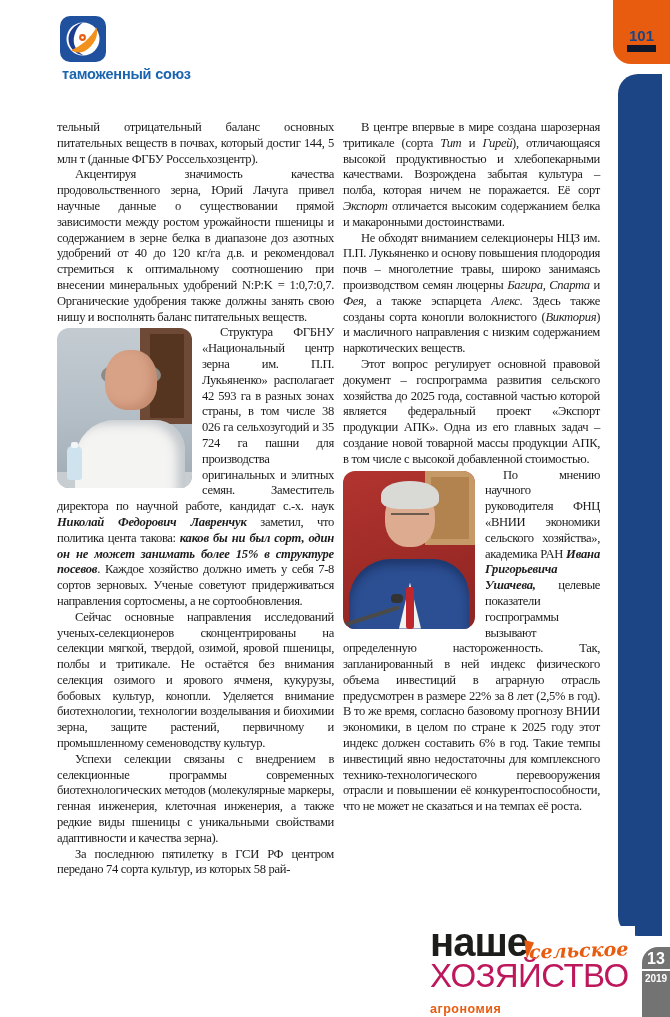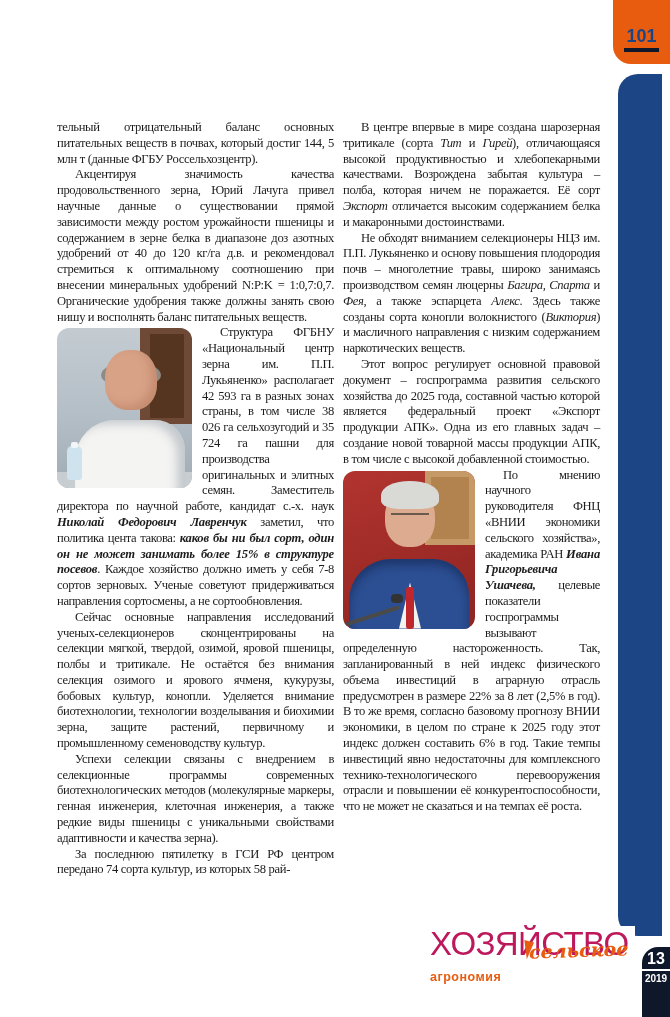--- a/index.html
+++ b/index.html
@@ -8,25 +8,25 @@
 
   
   .brand{position:absolute;left:60px;top:16px;width:160px;}
   .brand svg{display:block;}
   .brand-label{margin-top:4px;margin-left:2px;color:#1a64b0;font-weight:bold;
                font-size:14.5px;letter-spacing:-0.2px;}
 
   
   .tab-top{position:absolute;right:0;top:0;width:57px;height:64px;background:#e85c10;
            border-bottom-left-radius:18px;display:flex;align-items:flex-end;justify-content:center;}
-  .tab-top .pnum{color:#1c4586;font-weight:bold;font-size:18px;border-bottom:4px solid #0f172a;
+  .tab-top .pnum{color:#1c4586;font-weight:bold;font-size:15px;border-bottom:7px solid #0f172a;
                  padding:0 2px 1px 2px;margin-bottom:12px;}
   .side-band{position:absolute;right:8px;top:74px;width:44px;height:862px;background:#1c4586;
              border-top-left-radius:20px;border-bottom-left-radius:20px;}
-  .tab-bottom{position:absolute;right:0;bottom:0;width:28px;height:70px;background:#0f172a;
+  .tab-bottom{position:absolute;right:0;bottom:0;width:28px;height:70px;background:#737373;
               border-top-left-radius:16px;color:#fff;font-weight:bold;
               display:flex;flex-direction:column;align-items:center;padding-top:3px;box-sizing:border-box;}
   .tab-bottom .inum{font-size:16px;border-bottom:2px solid #fff;padding:0 5px 1px 5px;}
   .tab-bottom .iyear{font-size:10px;margin-top:2px;}
 
   
   .columns{position:absolute;left:57px;top:120px;width:549px;height:911px;display:flex;gap:9px;overflow:hidden;font-family:Liberation Serif, serif;}
   .col{box-sizing:border-box;}
   .col-left{width:277px;}
   .col-right{width:257px;}
@@ -91,20 +91,31 @@
             border-top:18px solid #e85c10;transform:rotate(14deg);}
   .mh-hoz{font-weight:normal;font-size:33px;line-height:0.95;color:#be185d;
           text-transform:uppercase;letter-spacing:-0.5px;}
   .mh-tag{color:#e85c10;font-weight:bold;font-size:12.5px;letter-spacing:0.5px;margin-top:11px;}
 </style>
 </head>
 <body>
 
 <div class="page">
 
+  <div class="brand">
+    <svg width="46" height="46" viewBox="0 0 46 46">
+      <rect x="0" y="0" width="46" height="46" rx="10" fill="#20519f"></rect>
+      <circle cx="23" cy="23" r="16.5" fill="#ffffff"></circle>
+      <path d="M23 6.5 C13.5 8.5 8.5 16 8.5 23 C8.5 31.5 15 38 23.5 39.3 C15.5 35 12.3 27.5 14.3 19.8 C16 13 19 9 23 6.5 Z" fill="#1d3c8f"></path>
+      <path d="M11 34 C21 30.5 30.5 22 36.5 11.5 C39 19.5 34 30 24.5 35.2 C19.5 37.6 14 36.4 11 34 Z" fill="#f2911e"></path>
+      <circle cx="22.5" cy="21.5" r="3.4" fill="#e85c10"></circle>
+      <circle cx="22.5" cy="21.5" r="1.3" fill="#ffffff"></circle>
+    </svg>
+    <div class="brand-label">таможенный союз</div>
+  </div>
 
   <div class="tab-top">
     <span class="pnum">101</span>
   </div>
   <div class="side-band"></div>
   <div class="tab-bottom">
     <span class="inum">13</span>
     <span class="iyear">2019</span>
   </div>
 
@@ -149,20 +160,21 @@
         <div class="glasses"></div>
         <div class="mic"></div>
         <div class="michead"></div>
       </div>
       <p class="p">По мнению научного руководителя ФНЦ «ВНИИ экономики сельского хозяйства», академика РАН <b><i>Ивана Григорьевича Ушачева,</i></b> целевые показатели госпрограммы вызывают определенную настороженность. Так, запланированный в ней индекс физического объема инвестиций в аграрную отрасль предусмотрен в размере 22% за 8 лет (2,5% в год). В то же время, согласно базовому прогнозу ВНИИ экономики, в целом по стране к 2025 году этот индекс должен составить 6% в год. Такие темпы инвестиций явно недостаточны для комплексного технико-технологического перевооружения отрасли и повышении её конкурентоспособности, что не может не сказаться и на темпах её роста.</p>
     </section>
   </main>
 
   <footer class="masthead">
     <div class="mh-row">
+      <span class="mh-nashe">наше</span>
       <span class="mh-flash"></span>
       <span class="mh-script">сельское</span>
     </div>
     <div class="mh-hoz">хозяйство</div>
     <div class="mh-tag">агрономия</div>
   </footer>
 
 </div>
 
 </body></html>

